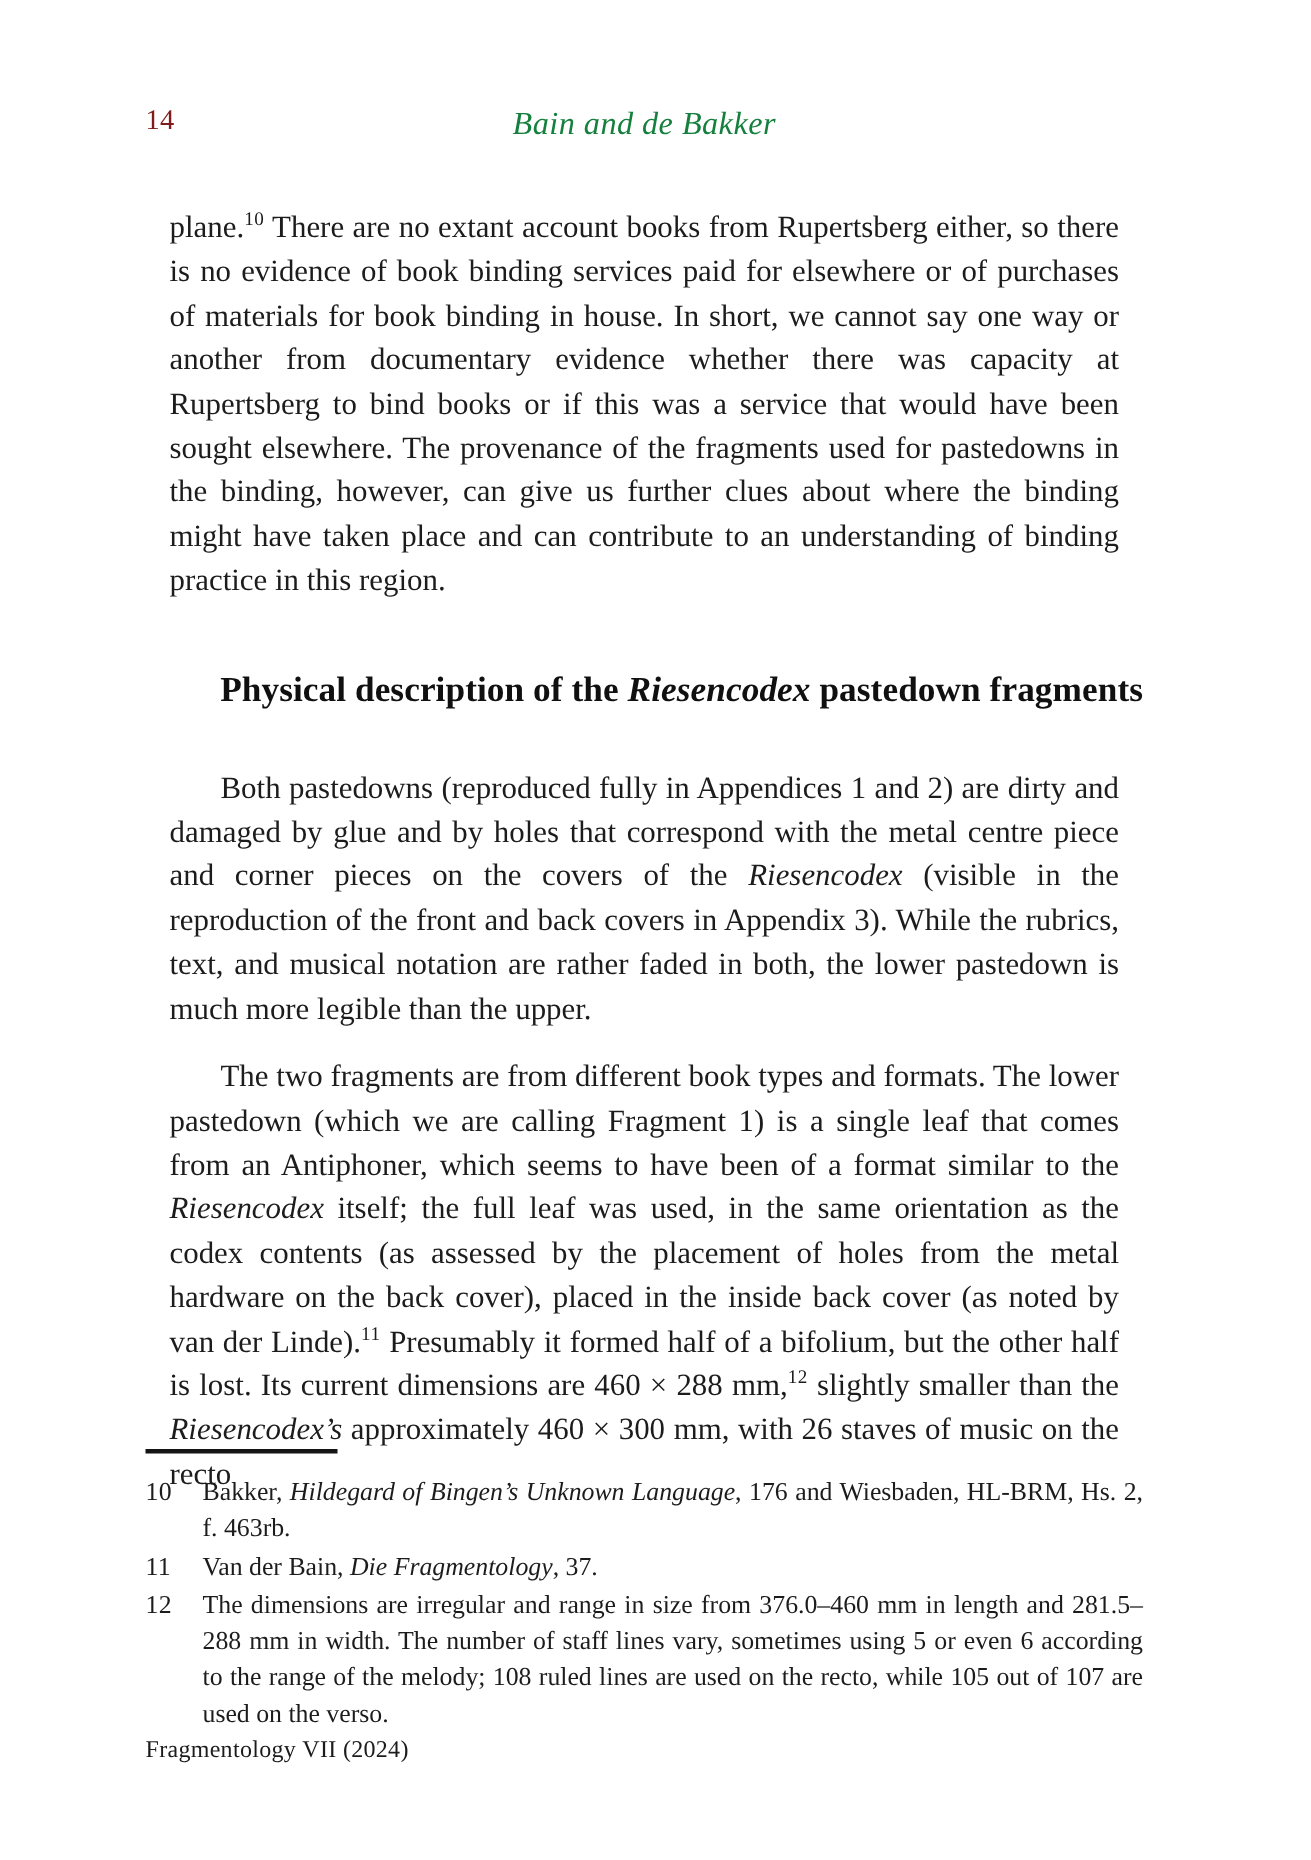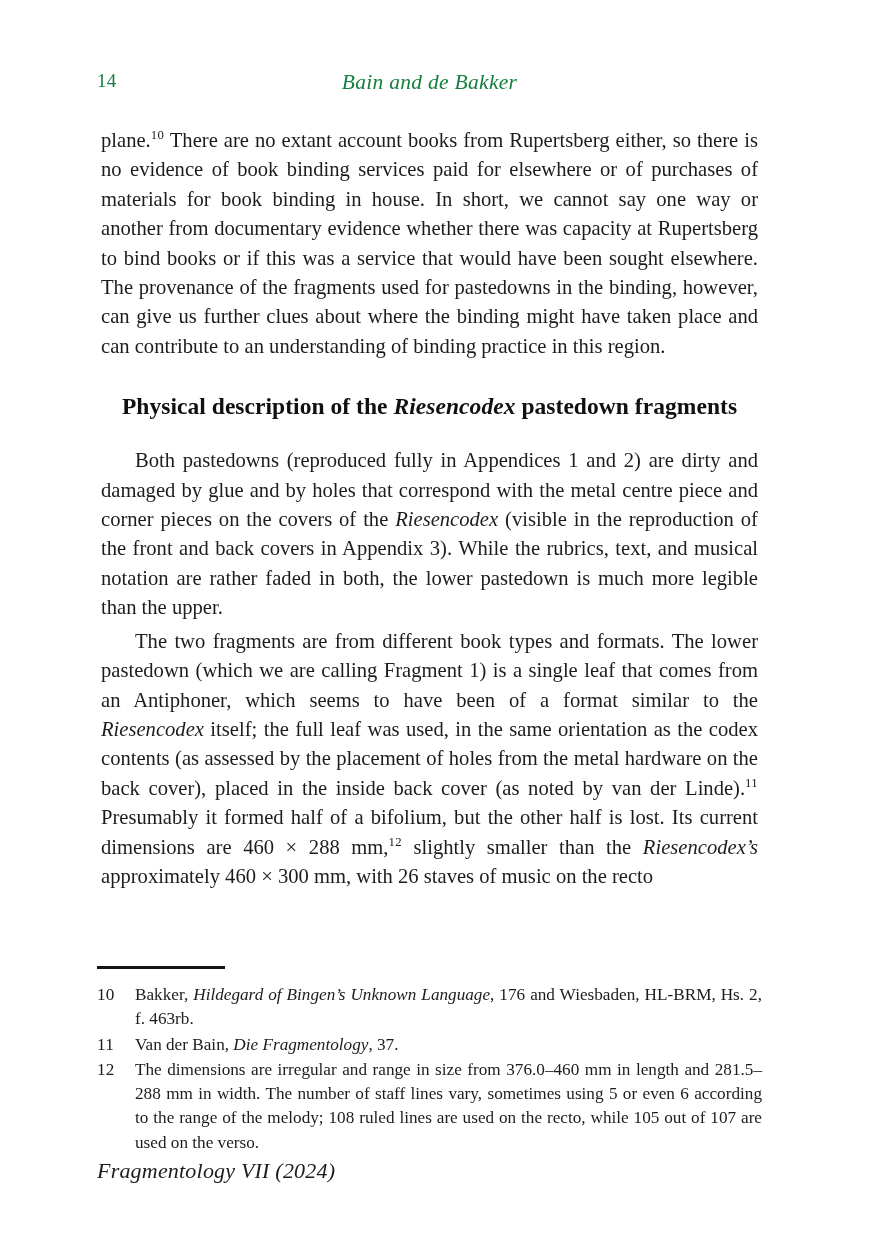--- a/index.html
+++ b/index.html
@@ -32,21 +32,21 @@
     top: 70px;
     width: 665px;
     height: 26px;
   }
   .folio {
     position: absolute;
     left: 0;
     top: 0;
     font-size: 19px;
     letter-spacing: 0.2px;
-    color: #15803d;
+    color: #7f1d1d;
   }
   .head-title {
     position: absolute;
     left: 0;
     top: 0;
     width: 665px;
     text-align: center;
     font-style: italic;
     font-size: 21.5px;
     letter-spacing: 0.3px;
@@ -55,21 +55,21 @@
 
   
   .body-block {
     position: absolute;
     left: 97px;
     top: 122px;
     width: 665px;
   }
 
   p.para {
-    margin: 4px;
+    margin: 16px;
     font-size: 20.6px;
     line-height: 29.4px;
     text-align: justify;
     text-justify: inter-word;
     color: #1c1c1c;
     hyphens: manual;
   }
   p.para.indent {
     text-indent: 34px;
   }
@@ -86,21 +86,21 @@
 
   i, em { font-style: italic; }
 
   
   h2.section-heading {
     margin: 0;
     font-size: 23.5px;
     line-height: 31px;
     font-weight: bold;
     color: #101010;
-    text-align: center;
+    text-align: right;
     letter-spacing: 0.05px;
   }
   h2.section-heading i { font-style: italic; font-weight: bold; }
 
   .gap-before-heading { height: 26px; }
   .gap-after-heading  { height: 20px; }
 
   
   .footnotes {
     position: absolute;
@@ -132,22 +132,21 @@
     text-align: left;
     font-size: 17.2px;
     letter-spacing: 0.2px;
   }
 
   
   .page-footer {
     position: absolute;
     left: 97px;
     top: 1158px;
-    font-style: italic;
-    font-size: 22px;
+    font-size: 16px;
     color: #1c1c1c;
     letter-spacing: 0.2px;
   }
   .page-footer .smallcap {
     font-variant: small-caps;
     font-size: 1em;
   }
 </style>
 </head>
 <body>

